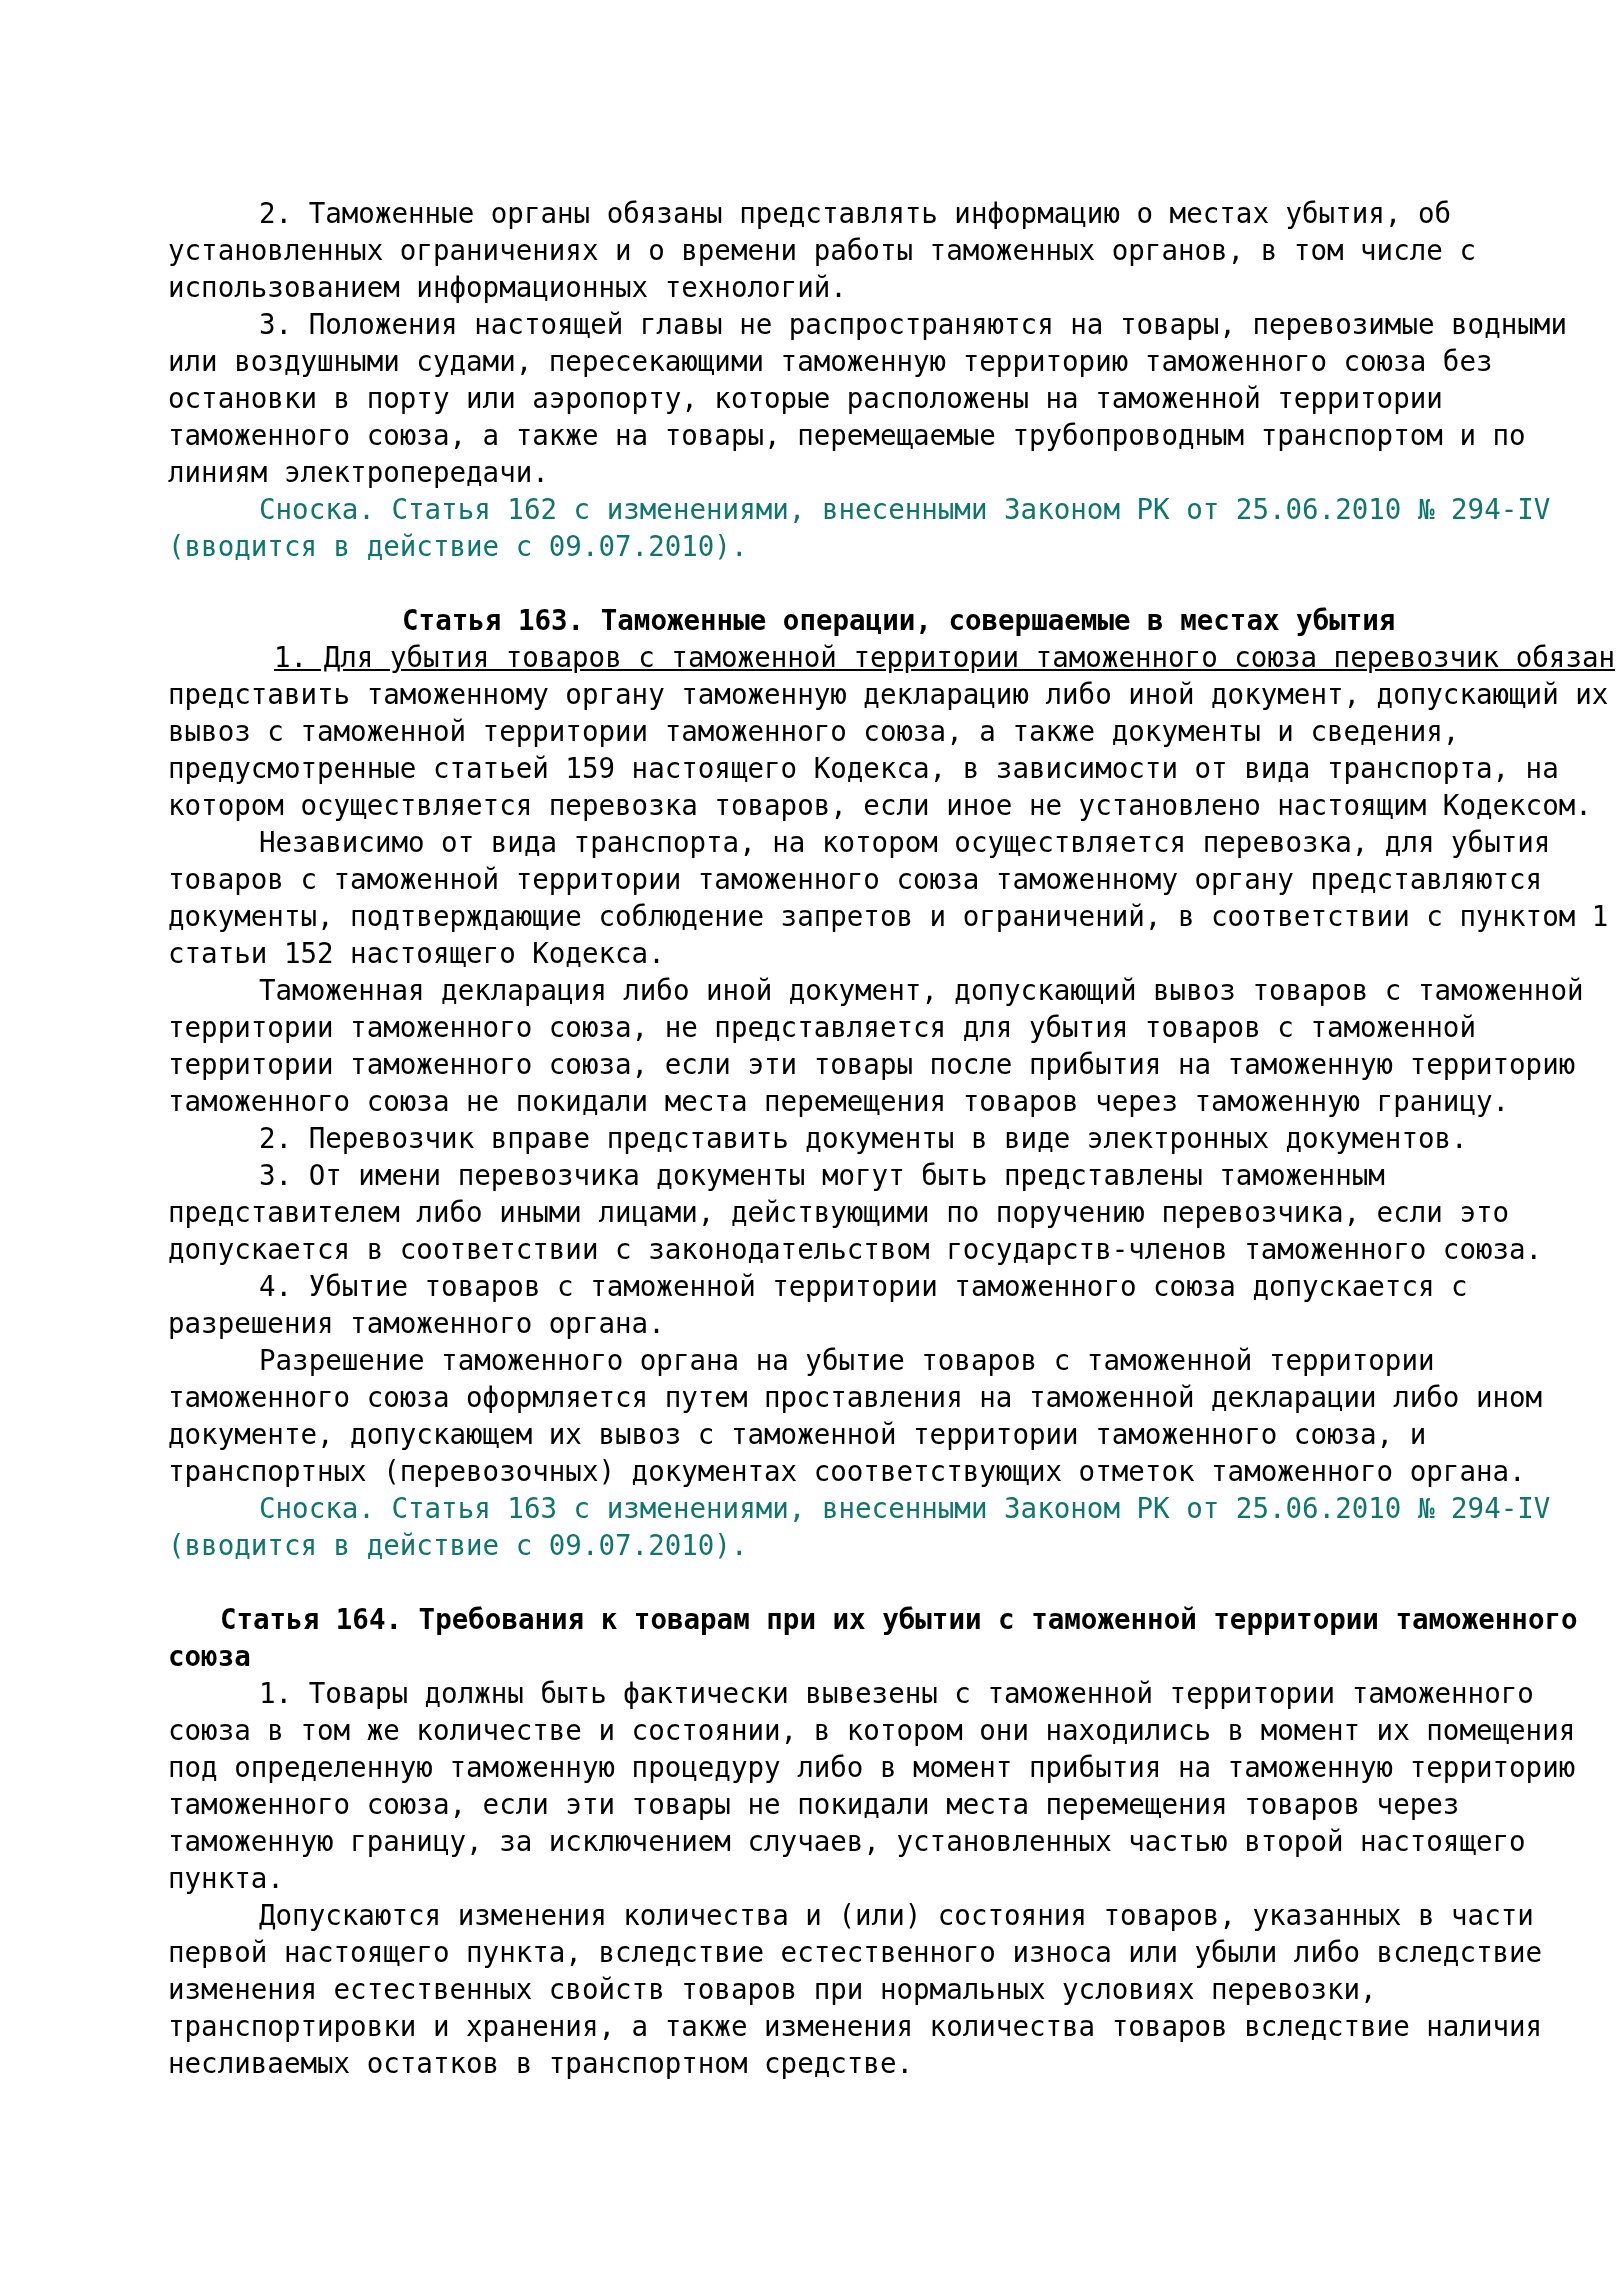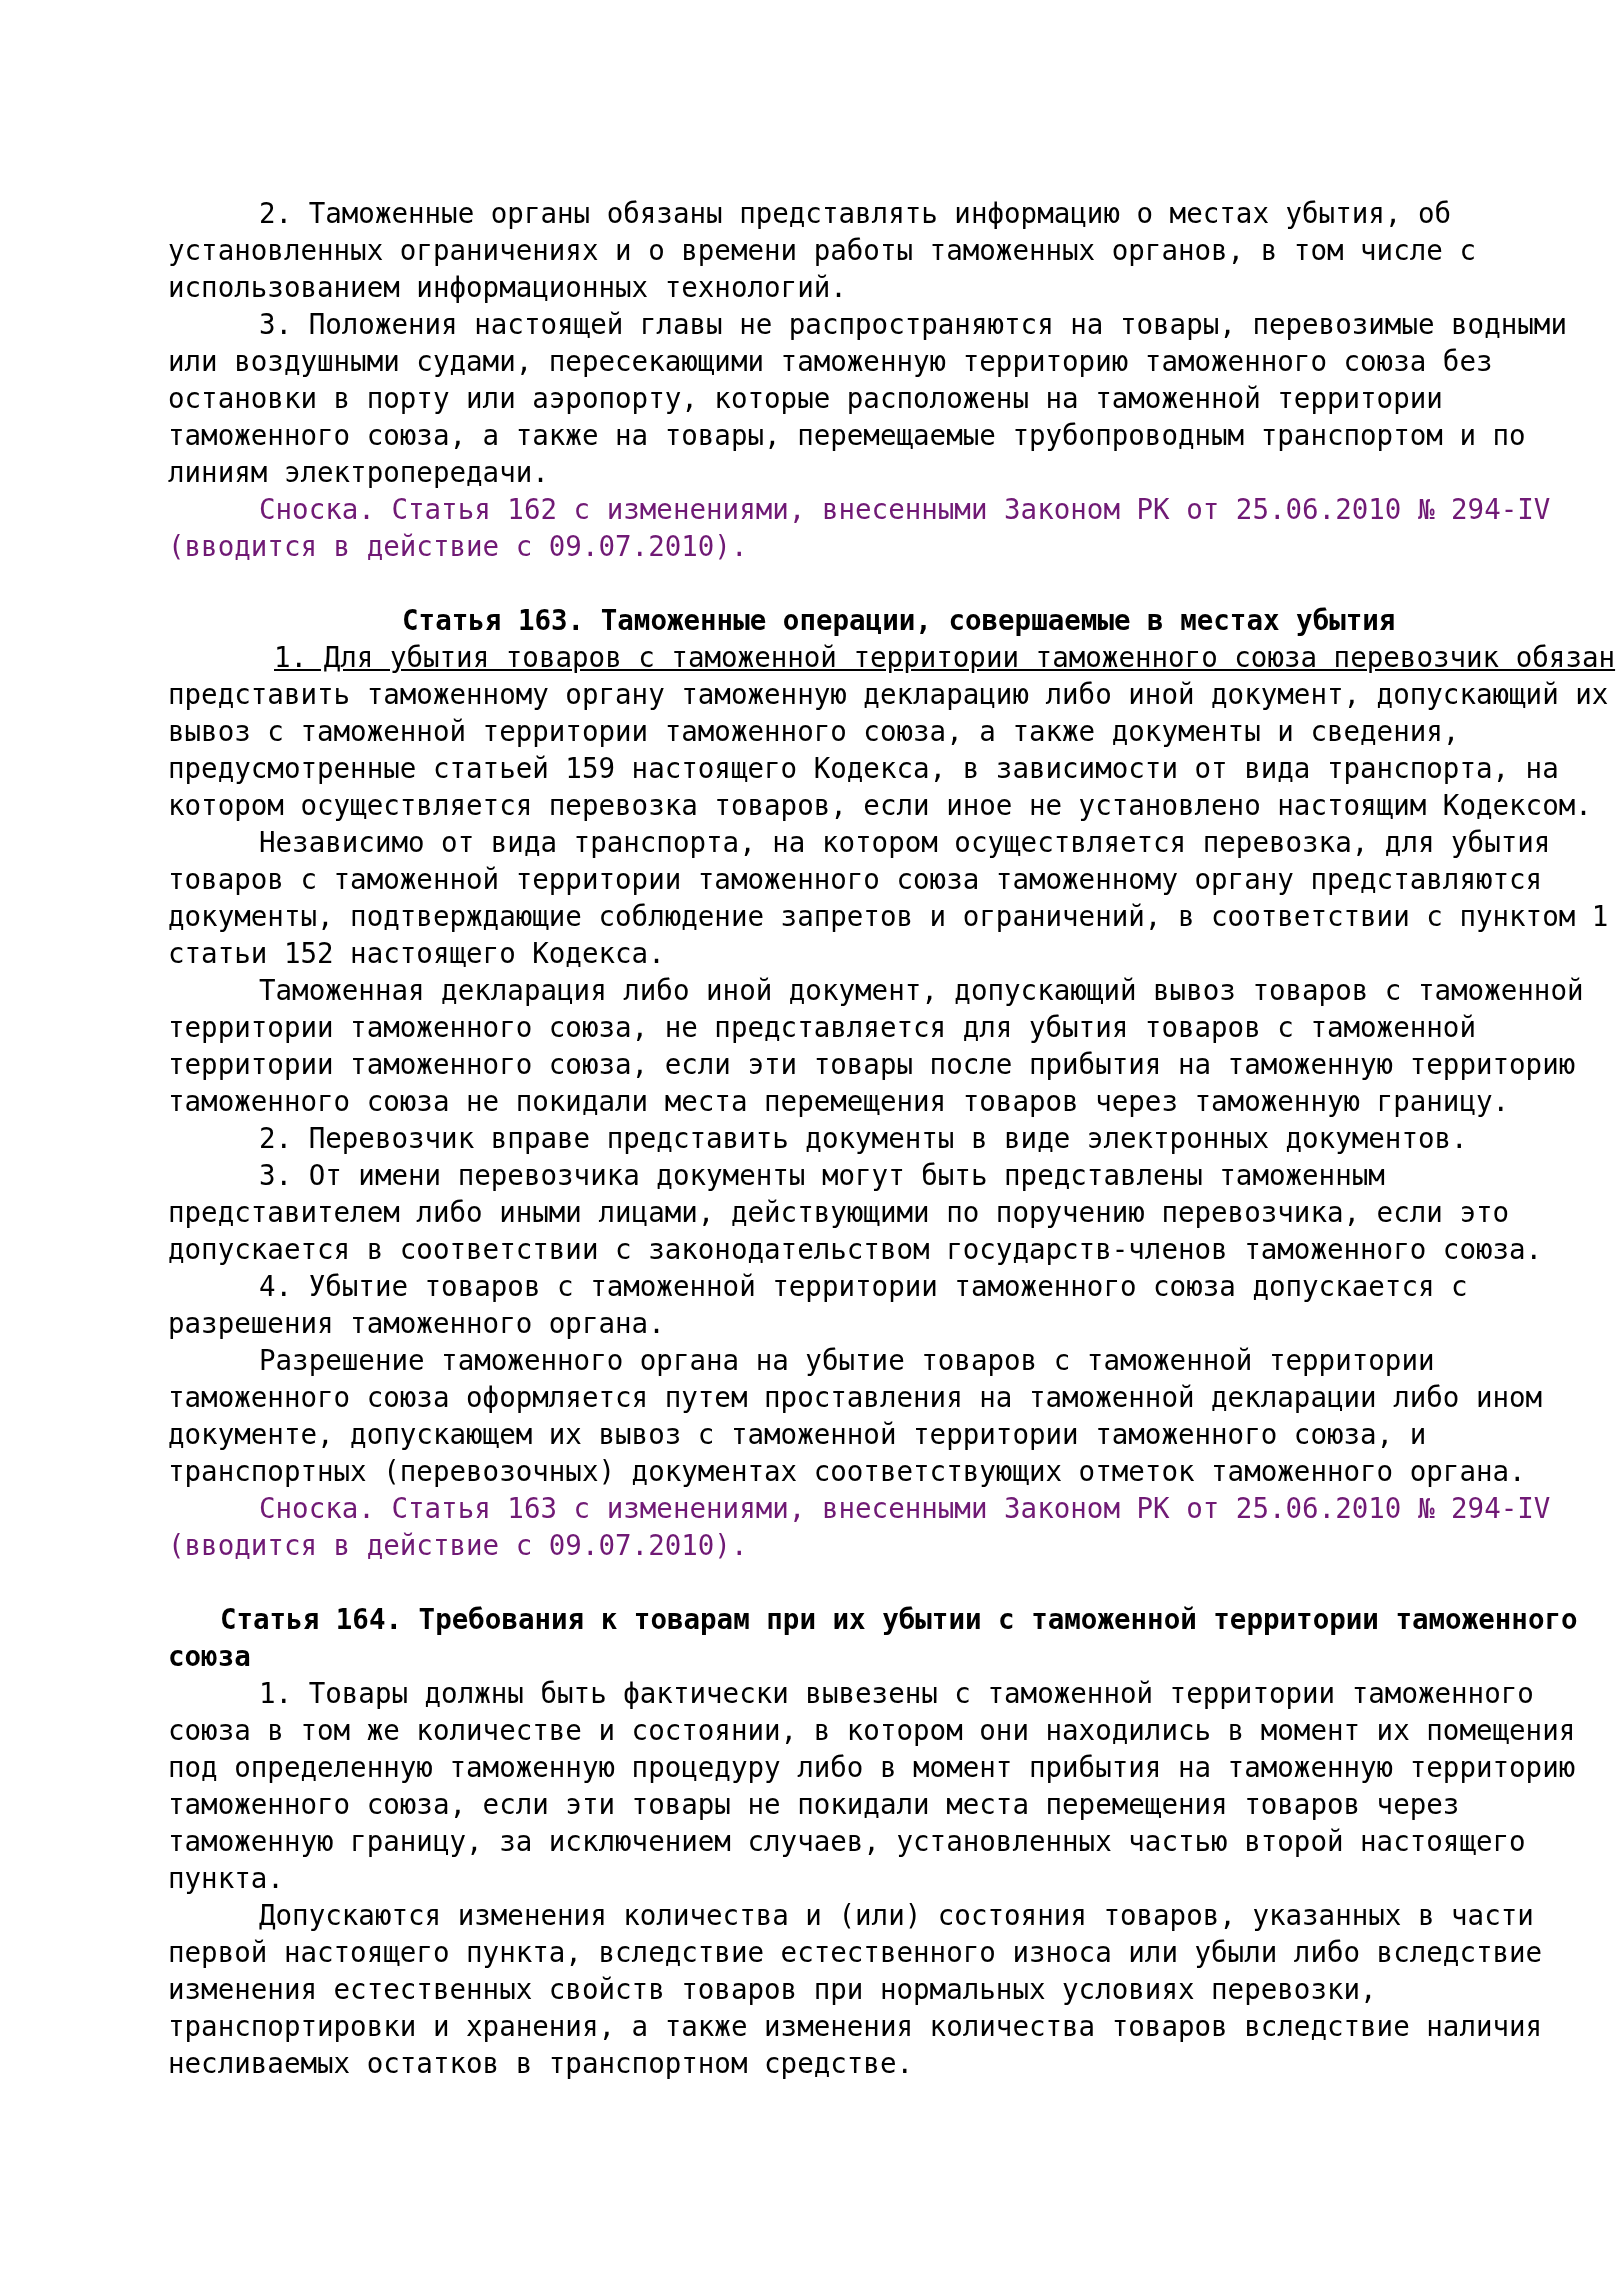--- a/index.html
+++ b/index.html
@@ -12,20 +12,20 @@
     font-size: 27.5px;
     line-height: 37px;
     color: #000000;
     white-space: pre;
     margin-left: 32px;
   }
   .line { display: block; height: 37px; }
   .ind { padding-left: 91px; }
   .ind2 { padding-left: 106px; text-decoration: underline; }
   .heading { font-weight: bold; padding-left: 14.4px; text-align: center; }
-  .note { color: #701a75; }
+  .note { color: #0f766e; }
   .blank { display: block; height: 37px; }
 </style>
 </head>
 <body>
 
 <div class="page" id="page"><div><span class="line ind">2. Таможенные органы обязаны представлять информацию о местах убытия, об</span><span class="line">установленных ограничениях и о времени работы таможенных органов, в том числе с</span><span class="line">использованием информационных технологий.</span></div><div><span class="line ind">3. Положения настоящей главы не распространяются на товары, перевозимые водными</span><span class="line">или воздушными судами, пересекающими таможенную территорию таможенного союза без</span><span class="line">остановки в порту или аэропорту, которые расположены на таможенной территории</span><span class="line">таможенного союза, а также на товары, перемещаемые трубопроводным транспортом и по</span><span class="line">линиям электропередачи.</span></div><div><span class="line ind note">Сноска. Статья 162 с изменениями, внесенными Законом РК от 25.06.2010 № 294-IV</span><span class="line note">(вводится в действие с 09.07.2010).</span></div><div class="blank"></div><div><span class="line heading" style="font-weight: bold;">Статья 163. Таможенные операции, совершаемые в местах убытия</span></div><div><span class="line ind2">1. Для убытия товаров с таможенной территории таможенного союза перевозчик обязан</span><span class="line">представить таможенному органу таможенную декларацию либо иной документ, допускающий их</span><span class="line">вывоз с таможенной территории таможенного союза, а также документы и сведения,</span><span class="line">предусмотренные статьей 159 настоящего Кодекса, в зависимости от вида транспорта, на</span><span class="line">котором осуществляется перевозка товаров, если иное не установлено настоящим Кодексом.</span></div><div><span class="line ind">Независимо от вида транспорта, на котором осуществляется перевозка, для убытия</span><span class="line">товаров с таможенной территории таможенного союза таможенному органу представляются</span><span class="line">документы, подтверждающие соблюдение запретов и ограничений, в соответствии с пунктом 1</span><span class="line">статьи 152 настоящего Кодекса.</span></div><div><span class="line ind">Таможенная декларация либо иной документ, допускающий вывоз товаров с таможенной</span><span class="line">территории таможенного союза, не представляется для убытия товаров с таможенной</span><span class="line">территории таможенного союза, если эти товары после прибытия на таможенную территорию</span><span class="line">таможенного союза не покидали места перемещения товаров через таможенную границу.</span></div><div><span class="line ind">2. Перевозчик вправе представить документы в виде электронных документов.</span></div><div><span class="line ind">3. От имени перевозчика документы могут быть представлены таможенным</span><span class="line">представителем либо иными лицами, действующими по поручению перевозчика, если это</span><span class="line">допускается в соответствии с законодательством государств-членов таможенного союза.</span></div><div><span class="line ind">4. Убытие товаров с таможенной территории таможенного союза допускается с</span><span class="line">разрешения таможенного органа.</span></div><div><span class="line ind">Разрешение таможенного органа на убытие товаров с таможенной территории</span><span class="line">таможенного союза оформляется путем проставления на таможенной декларации либо ином</span><span class="line">документе, допускающем их вывоз с таможенной территории таможенного союза, и</span><span class="line">транспортных (перевозочных) документах соответствующих отметок таможенного органа.</span></div><div><span class="line ind note">Сноска. Статья 163 с изменениями, внесенными Законом РК от 25.06.2010 № 294-IV</span><span class="line note">(вводится в действие с 09.07.2010).</span></div><div class="blank"></div><div><span class="line heading" style="font-weight: bold;">Статья 164. Требования к товарам при их убытии с таможенной территории таможенного</span><span class="line" style="font-weight: bold;">союза</span></div><div><span class="line ind">1. Товары должны быть фактически вывезены с таможенной территории таможенного</span><span class="line">союза в том же количестве и состоянии, в котором они находились в момент их помещения</span><span class="line">под определенную таможенную процедуру либо в момент прибытия на таможенную территорию</span><span class="line">таможенного союза, если эти товары не покидали места перемещения товаров через</span><span class="line">таможенную границу, за исключением случаев, установленных частью второй настоящего</span><span class="line">пункта.</span></div><div><span class="line ind">Допускаются изменения количества и (или) состояния товаров, указанных в части</span><span class="line">первой настоящего пункта, вследствие естественного износа или убыли либо вследствие</span><span class="line">изменения естественных свойств товаров при нормальных условиях перевозки,</span><span class="line">транспортировки и хранения, а также изменения количества товаров вследствие наличия</span><span class="line">несливаемых остатков в транспортном средстве.</span></div></div>
 
 
 </body></html>

